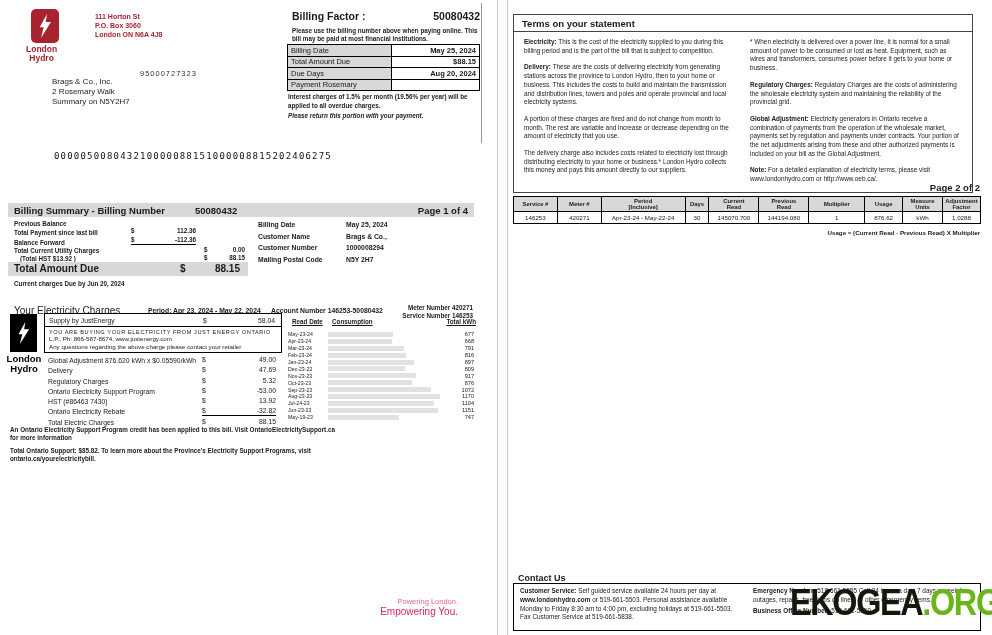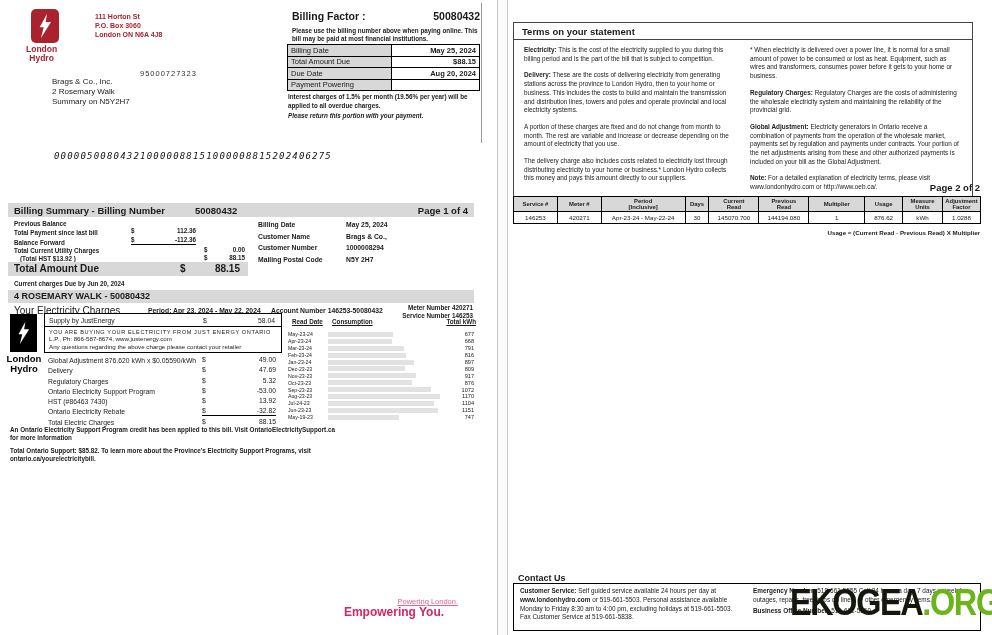--- a/index.html
+++ b/index.html
@@ -21,21 +21,21 @@
   .scan-code { left:140px; top:69px; font-size:7.5px; letter-spacing:1px; color:#333; }
   .cust-addr { left:52px; top:77px; font-size:8px; line-height:10px; color:#222; }
   .bill-num-row { left:292px; top:10px; width:188px; display:flex; justify-content:space-between; font-weight:bold; font-size:10.5px; }
   .pay-note { left:292px; top:27px; width:194px; font-size:6.3px; font-weight:bold; line-height:8px; }
   table.stub { position:absolute; left:287px; top:44px; width:193px; border-collapse:collapse; font-size:7.5px; }
   table.stub td { border:1px solid #000; height:11.5px; padding:0 3px; }
   table.stub td.stub-label { background:#d8d8d8; width:54%; }
   table.stub td.stub-value { text-align:right; font-weight:bold; background:#fff; }
   .interest-note { left:288px; top:93px; width:202px; font-size:6.3px; font-weight:bold; line-height:8.5px; }
   .return-note { left:288px; top:112px; font-size:6.3px; font-weight:bold; font-style:italic; }
-  .ocr-line { left:54px; top:151px; font-family:"DejaVu Sans Mono", monospace; font-size:9px; letter-spacing:1.2px; color:#111;font-style:italic; }
+  .ocr-line { left:54px; top:151px; font-family:"DejaVu Sans Mono", monospace; font-size:9px; letter-spacing:1.2px; color:#111; }
   .vline-stub { left:481px; top:3px; width:1px; height:140px; background:#9a9a9a; }
 
   
   .summary-bar { left:8px; top:203px; width:466px; height:14px; background:#d8d8d8; display:flex; align-items:center; padding:0 6px; font-weight:bold; font-size:9.5px; }
   .summary-bar .sb-num { margin-left:30px; }
   .summary-bar .sb-page { margin-left:auto; }
   .srow { position:absolute; left:14px; width:240px; height:8px; font-size:6.3px; font-weight:bold; }
   .sm-money-a { position:absolute; left:117px; width:65px; display:flex; justify-content:space-between; }
   .sm-money-b { position:absolute; left:190px; width:41px; display:flex; justify-content:space-between; }
   .uline { border-bottom:1px solid #000; padding-bottom:1px; }
@@ -74,25 +74,25 @@
   .usage-head { position:relative; height:13px; font-size:6.3px; font-weight:bold; }
   .usage-head span { text-decoration:underline; position:absolute; top:0; }
   .uh-date { left:4px; } .uh-cons { left:44px; } .uh-kwh { right:2px; }
   .usage-row { display:flex; align-items:center; height:6.9px; }
   .u-date { width:40px; font-size:5.2px; color:#222; }
   .u-barwrap { width:112px; }
   .u-bar { display:block; height:5px; background:var(--bar-color); }
   .u-val { width:34px; text-align:right; font-size:5.6px; }
 
   .tagline { left:330px; top:597px; width:128px; text-align:right; line-height:10px; }
-  .tag1 { color:var(--pink-light); font-size:7.5px;text-decoration:underline; }
-  .tag2 { color:var(--pink-dark); font-size:12px; font-weight:bold;text-align:center; }
+  .tag1 { color:var(--pink-light); font-size:7.5px; }
+  .tag2 { color:var(--pink-dark); font-size:10px; font-weight:normal; }
 
   
-  .terms-box { left:5px; top:22px; width:460px; border:1px solid #444; background:#fff; }
+  .terms-box { left:5px; top:14px; width:460px; border:1px solid #444; background:#fff; }
   .terms-title { padding:3px 8px 2px; font-weight:bold; font-size:9.5px; border-bottom:1px solid #444; }
   .terms-body { display:flex; gap:14px; padding:6px 10px 8px; }
   .terms-col { flex:1; font-size:6.4px; line-height:8.7px; }
   .terms-para { margin-bottom:8px; }
   .terms-para:last-child { margin-bottom:0; }
   .page2-label { left:392px; top:182px; width:80px; text-align:right; font-weight:bold; font-size:9.5px; }
   table.meter { position:absolute; left:5px; top:196px; width:468px; border-collapse:collapse; }
   table.meter th { background:#d8d8d8; border:1px solid #000; font-size:5.9px; font-weight:bold; padding:1px 1px; text-align:center; }
   table.meter td { border:1px solid #000; font-size:6.2px; padding:2px 1px; text-align:center; }
   table.meter th:nth-child(1){width:44px} table.meter th:nth-child(2){width:44px}
@@ -151,25 +151,25 @@
       <tbody>
           <tr>
             <td class="stub-label">Billing Date</td>
             <td class="stub-value">May 25, 2024</td>
           </tr>
           <tr>
             <td class="stub-label">Total Amount Due</td>
             <td class="stub-value">$88.15</td>
           </tr>
           <tr>
-            <td class="stub-label">Due Date</td>
+            <td class="stub-label">Due Days</td>
             <td class="stub-value">Aug 20, 2024</td>
           </tr>
           <tr>
-            <td class="stub-label">Payment Powering</td>
+            <td class="stub-label">Payment Rosemary</td>
             <td class="stub-value"></td>
           </tr>
         </tbody>
     </table>
 
     <div class="abs interest-note">Interest charges of 1.5% per month (19.56% per year) will be applied to all overdue charges.</div>
     <div class="abs return-note">Please return this portion with your payment.</div>
     <div class="abs ocr-line">000005008043210000088151000008815202406275</div>
     <div class="abs vline-stub"></div>
 
@@ -232,21 +232,20 @@
         <div class="info-row">
           <span class="info-label">Customer Number</span>
           <span class="info-value">1000008294</span>
         </div>
         <div class="info-row">
           <span class="info-label">Mailing Postal Code</span>
           <span class="info-value">N5Y 2H7</span>
         </div>
       </div>
 
-    <div class="abs rosemary-bar">4 ROSEMARY WALK - 50080432</div>
     <div class="abs elec-title">Your Electricity Charges</div>
     <div class="abs period">Period: Apr 23, 2024 - May 22, 2024</div>
     <div class="abs account">Account Number 146253-50080432</div>
     <div class="abs meter-block">
       <div>Meter Number 420271</div>
       <div>Service Number 146253</div>
     </div>
 
     <div class="abs blk-box">
       <svg width="15" height="26" viewBox="0 0 24 36">

